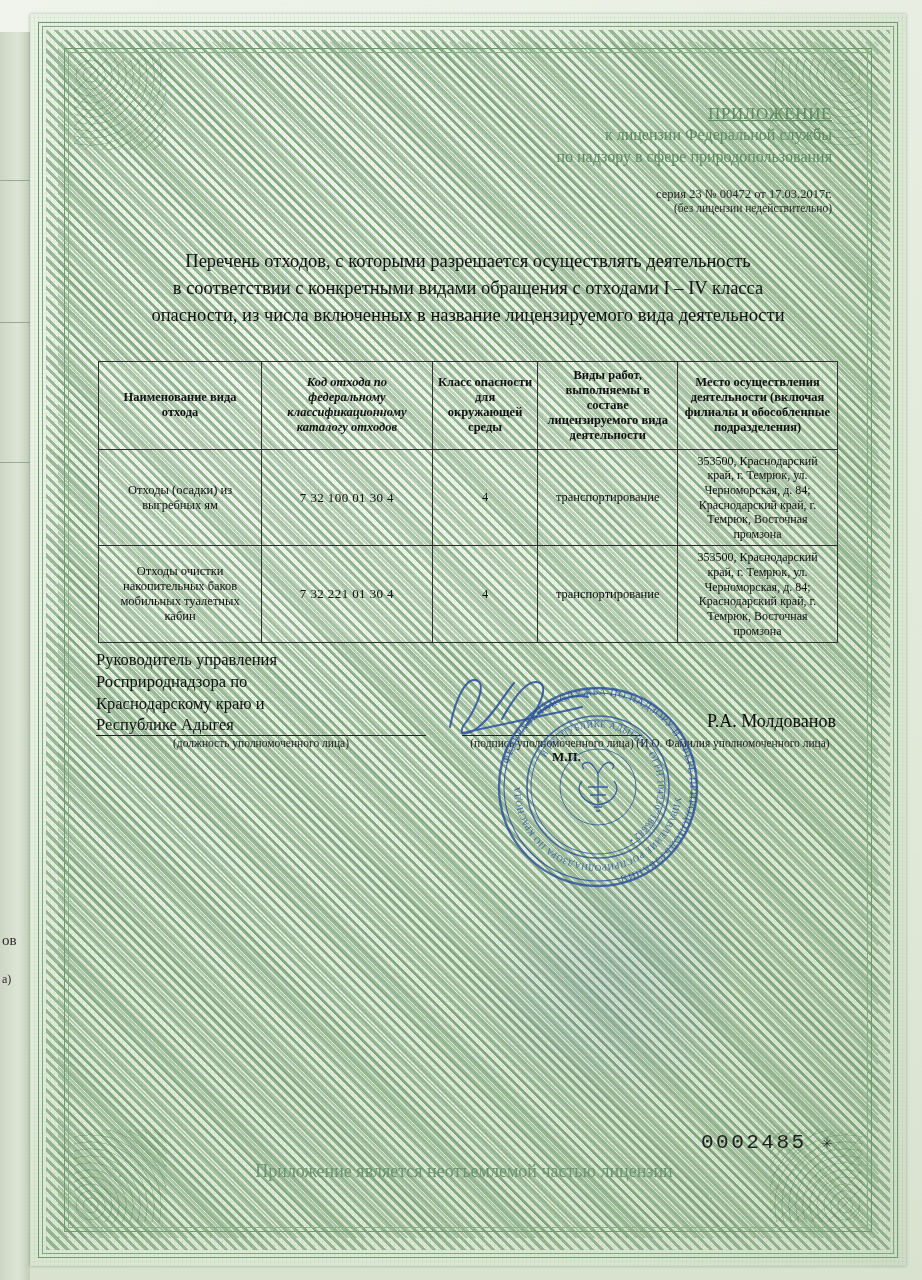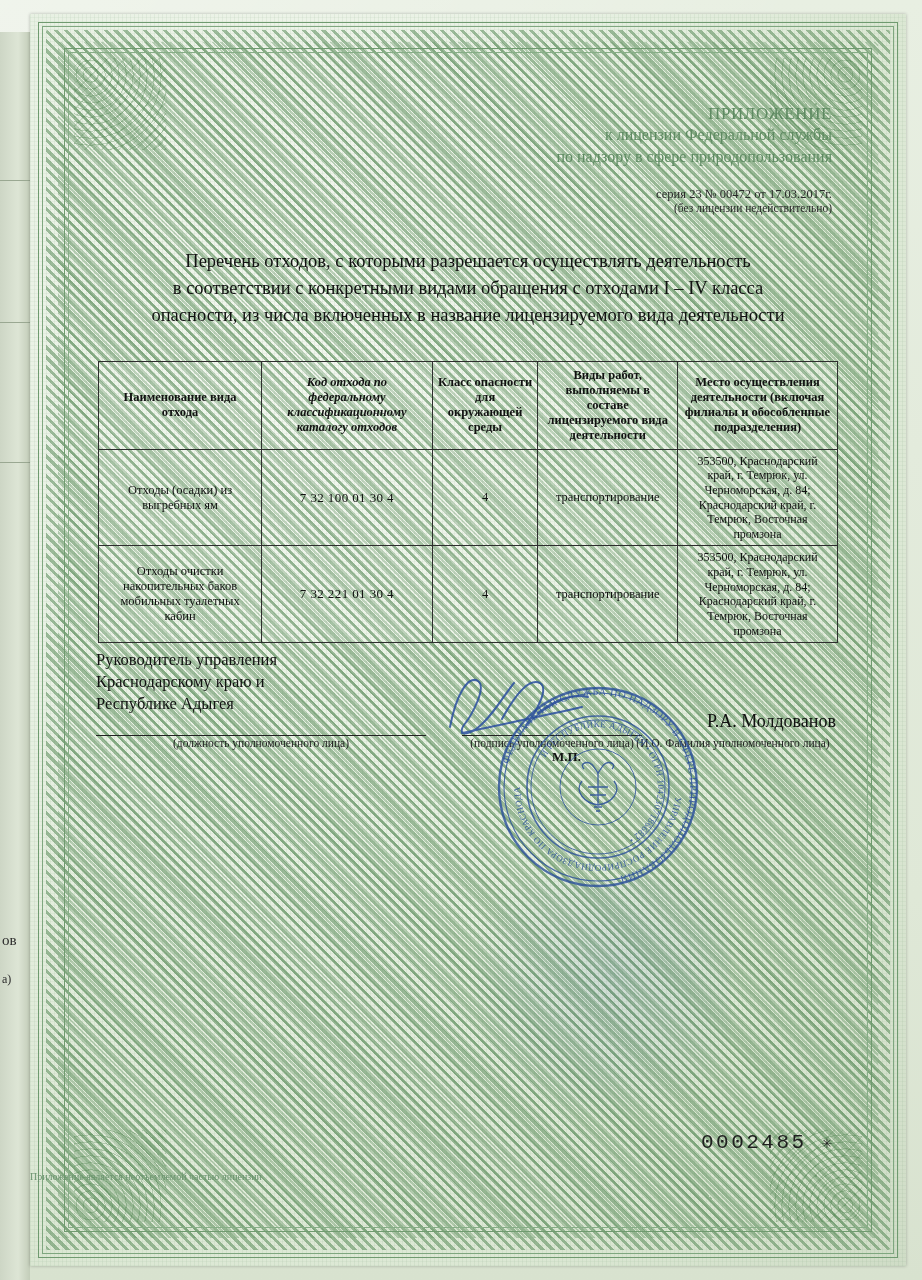--- a/index.html
+++ b/index.html
@@ -102,20 +102,21 @@
   
   #header-block {
     text-align: right;
     color: #5f8a63;
     padding-right: 14px;
   }
   #hdr-title {
     font-size: 17px;
     letter-spacing: 0.6px;
     color: #5e8a62;
+    text-decoration: underline;
   }
   .hdr-line {
     font-size: 16px;
     color: #5e8a62;
     line-height: 1.35;
   }
   #hdr-series {
     margin-top: 20px;
     font-size: 12.5px;
     color: #2a2a2a;
@@ -262,22 +263,22 @@
     right: 74px; bottom: 112px;
     font-size: 21px;
     letter-spacing: 2.5px;
     color: #1f1f1f;
     font-family: "Liberation Mono", monospace;
   }
   #serial .star { font-size: 17px; letter-spacing: 0; }
   #footer-note {
     position: absolute;
     left: 0; right: 8px; bottom: 84px;
-    text-align: left;
-    font-size: 10px;
+    text-align: center;
+    font-size: 18px;
     color: #6c9470;
   }
 </style>
 </head>
 <body>
 
 <div id="scan">
 
   <div id="left-sliver">
     <div class="ls-line" style="top:148px;"></div>
@@ -341,20 +342,21 @@
             <td>транспортирование</td>
             <td class="place">353500, Краснодарский край, г. Темрюк, ул. Черноморская, д. 84; Краснодарский край, г. Темрюк, Восточная промзона</td>
           </tr>
         </tbody>
       </table>
 
       <div id="sig-block">
 
         <div id="sig-role">
           <div>Руководитель управления</div>
+          <div>Росприроднадзора по</div>
           <div>Краснодарскому краю и</div>
           <div>Республике Адыгея</div>
         </div>
         <div id="sig-role-rule"></div>
         <div id="sig-role-cap">(должность уполномоченного лица)</div>
 
         <div id="sig-mid-rule"></div>
         <div id="sig-mid-cap">(подпись уполномоченного лица)</div>
         <div id="mp-label">М.П.</div>
 

